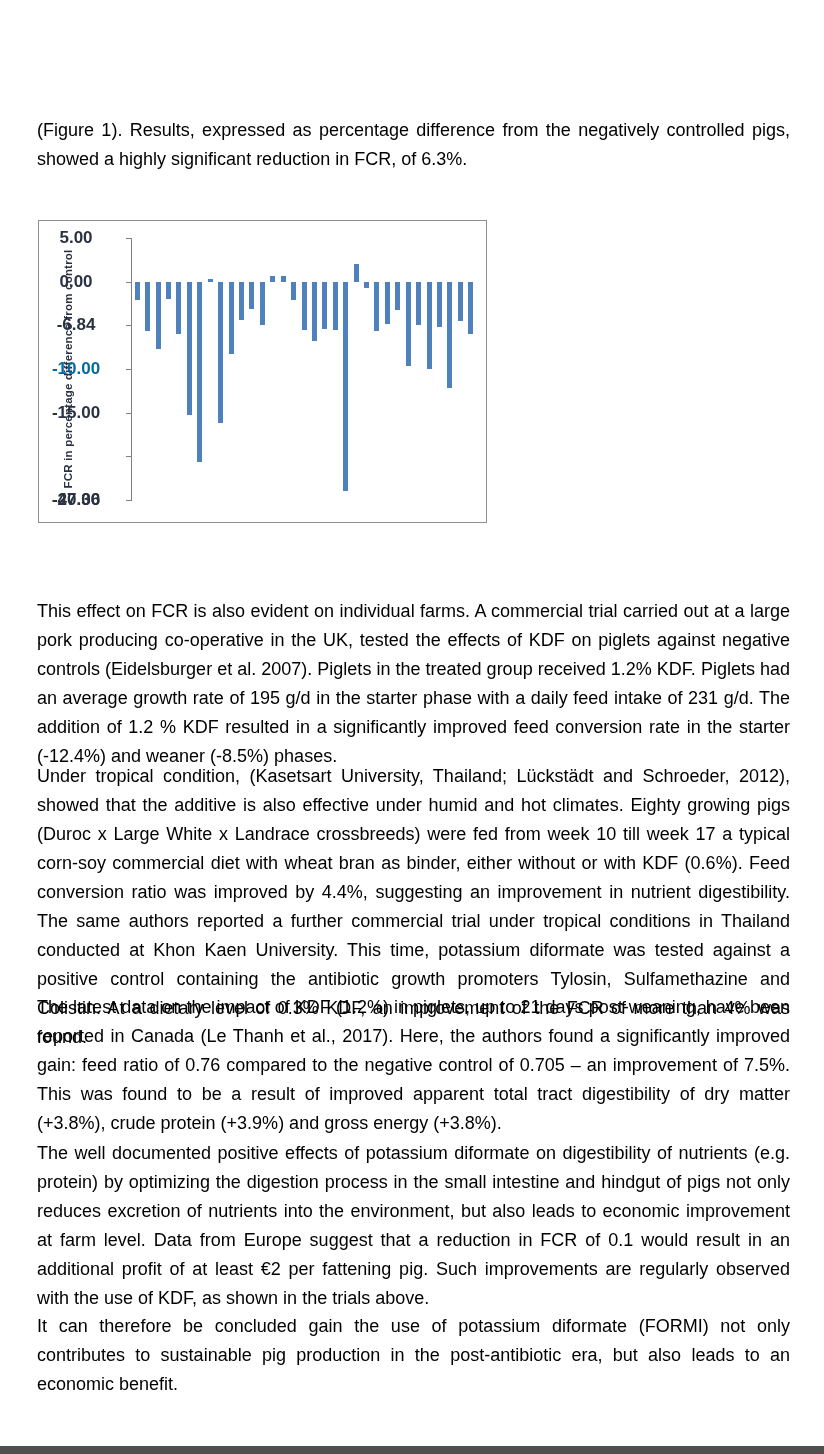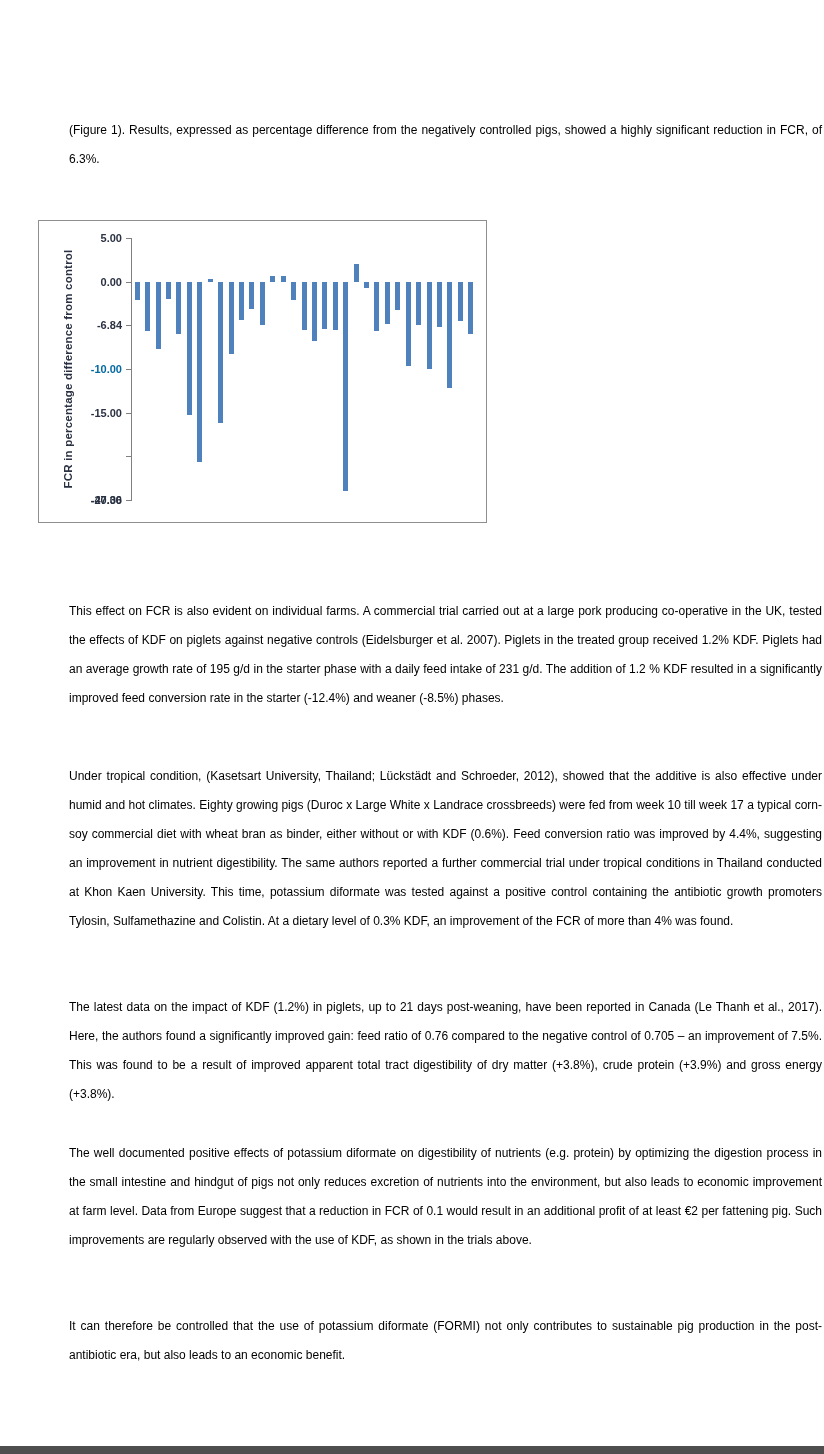--- a/index.html
+++ b/index.html
@@ -14,25 +14,24 @@
   }
   .page {
     position: absolute;
     inset: 0;
     background: #ffffff;
   }
   .para {
     position: absolute;
     left: 37px;
     width: 753px;
-    font-size: 12px;
+    font-size: 18px;
     line-height: 29px;
     color: #000000;
     text-align: justify;
-    margin-left: 32px;
   }
   .caption {
     font-weight: 700;
   }
   
   .chart {
     position: absolute;
     left: 38px;
     top: 220px;
     width: 447px;
@@ -50,24 +49,24 @@
   }
   .axis-layer {
     position: absolute;
     left: 0;
     top: 17px;
     width: 92px;
     height: 262px;
   }
   .ytick-label {
     position: absolute;
-    right: 9px;
+    right: 20px;
     width: 70px;
-    text-align: right;
-    font-size: 11px;
+    text-align: center;
+    font-size: 17px;
     font-weight: 600;
     color: #2a3142;
     line-height: 16px;
   }
   .ytick-mark {
     position: absolute;
     right: 0;
     width: 5px;
     height: 1px;
     background: #808080;
@@ -176,16 +175,16 @@
 
 
   <div class="para" style="top:597px;">This effect on FCR is also evident on individual farms. A commercial trial carried out at a large pork producing co-operative in the UK, tested the effects of KDF on piglets against negative controls (Eidelsburger et al. 2007). Piglets in the treated group received 1.2% KDF. Piglets had an average growth rate of 195 g/d in the starter phase with a daily feed intake of 231 g/d. The addition of 1.2 % KDF resulted in a significantly improved feed conversion rate in the starter (-12.4%) and weaner (-8.5%) phases.</div>
 
   <div class="para" style="top:762px;">Under tropical condition, (Kasetsart University, Thailand; Lückstädt and Schroeder, 2012), showed that the additive is also effective under humid and hot climates.  Eighty growing pigs (Duroc x Large White x Landrace crossbreeds) were fed from week 10 till week 17 a typical corn-soy commercial diet with wheat bran as binder, either without or with KDF (0.6%). Feed conversion ratio was improved by 4.4%, suggesting an improvement in nutrient digestibility. The same authors reported a further commercial trial under tropical conditions in Thailand conducted at Khon Kaen University. This time, potassium diformate was tested against a positive control containing the antibiotic growth promoters Tylosin, Sulfamethazine and Colistin. At a dietary level of 0.3% KDF, an improvement of the FCR of more than 4% was found.</div>
 
   <div class="para" style="top:993px;">The latest data on the impact of KDF (1.2%) in piglets, up to 21 days post-weaning, have been reported in Canada (Le Thanh et al., 2017). Here, the authors found a significantly improved gain: feed ratio of 0.76 compared to the negative control of 0.705 – an improvement of 7.5%. This was found to be a result of improved apparent total tract digestibility of dry matter (+3.8%), crude protein (+3.9%) and gross energy (+3.8%).</div>
 
   <div class="para" style="top:1139px;">The well documented positive effects of potassium diformate on digestibility of nutrients (e.g. protein) by optimizing the digestion process in the small intestine and hindgut of pigs not only reduces excretion of nutrients into the environment, but also leads to economic improvement at farm level. Data from Europe suggest that a reduction in FCR of 0.1 would result in an additional profit of at least €2 per fattening pig. Such improvements are regularly observed with the use of KDF, as shown in the trials above.</div>
 
-  <div class="para" style="top:1312px;">It can therefore be controlled that the use of potassium diformate (FORMI) not only contributes to sustainable pig production in the post-antibiotic era, but also leads to an economic benefit.</div>
+  <div class="para" style="top:1312px;">It can therefore be concluded gain the use of potassium diformate (FORMI) not only contributes to sustainable pig production in the post-antibiotic era, but also leads to an economic benefit.</div>
 
   <div class="footer-bar" style="background: rgb(79, 79, 79);"></div>
 </div>
 
 </body></html>

